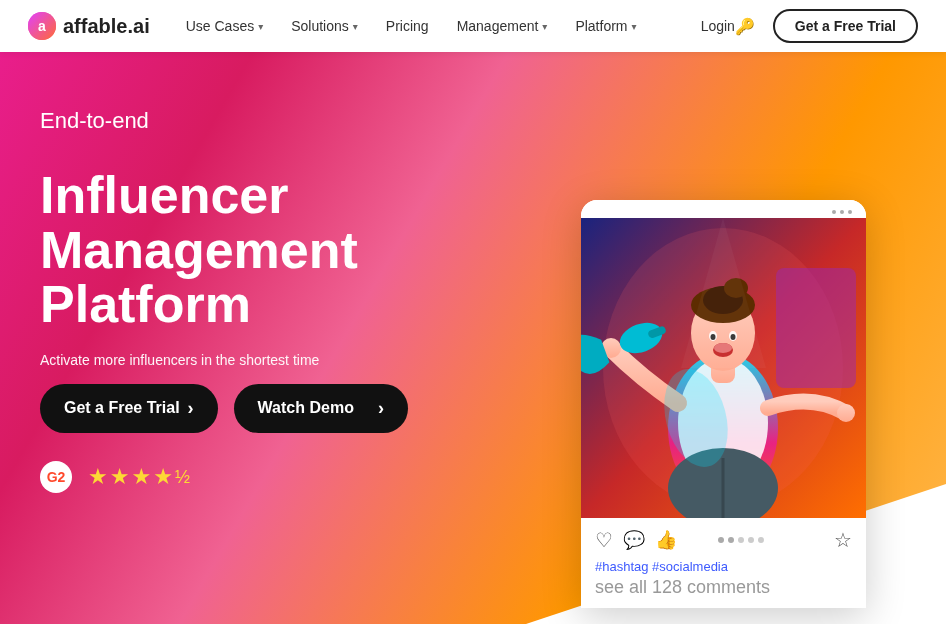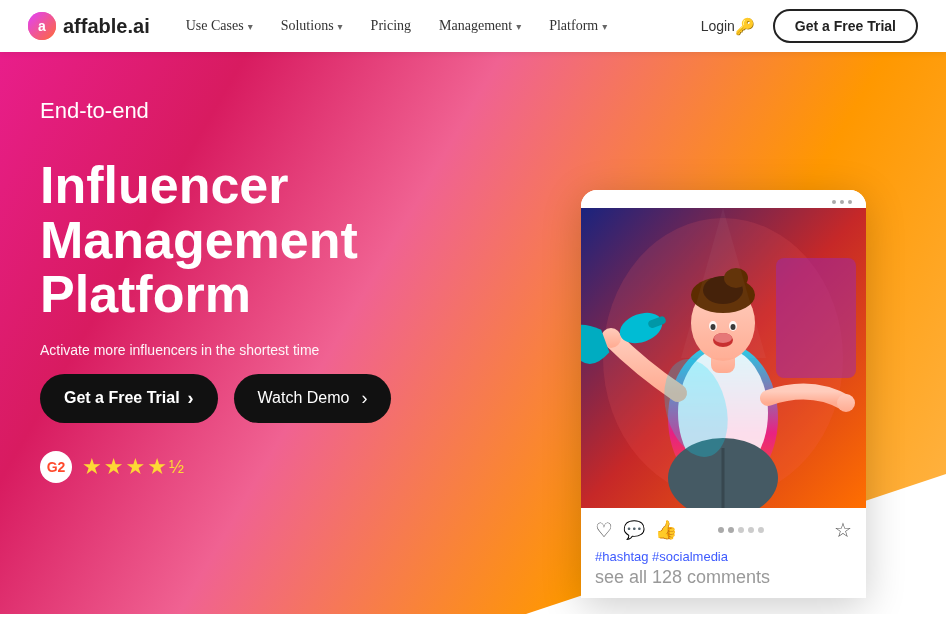--- a/index.html
+++ b/index.html
@@ -42,21 +42,20 @@
       flex: 1;
     }
     .nav-item {
       font-size: 14px;
       color: #333;
       cursor: pointer;
       display: flex;
       align-items: center;
       gap: 4px;
       white-space: nowrap;
-      font-family: Liberation Serif, serif;
     }
     .nav-chevron { font-size: 10px; color: #666; }
     .nav-right {
       display: flex;
       align-items: center;
       gap: 18px;
       flex-shrink: 0;
     }
     .login-btn {
       font-size: 14px;
@@ -75,21 +74,21 @@
       font-size: 14px;
       font-weight: 600;
       color: #222;
       cursor: pointer;
       white-space: nowrap;
     }
 
     
     .hero {
       position: absolute;
-      top: 38px; left: 0; right: 0;
+      top: 48px; left: 0; right: 0;
       height: 576px;
       background: linear-gradient(120deg, #e91e8c 0%, #d81b60 20%, #f06292 40%, #ff9800 70%, #ffb74d 100%);
       overflow: hidden;
     }
 
     
     .hero::after {
       content: '';
       position: absolute;
       bottom: 0; right: 0;
@@ -147,37 +146,37 @@
       gap: 8px;
     }
 
     .btn-secondary {
       background: #111;
       color: #fff;
       border: none;
       border-radius: 28px;
       padding: 14px 24px;
       font-size: 16px;
-      font-weight: 400;
+      font-weight: 700;
       cursor: pointer;
       display: flex;
       align-items: center;
-      gap: 12px;
+      gap: 24px;
       justify-content: flex-end;
     }
 
     .btn-arrow {
       font-size: 18px;
       color: #fff;
     }
 
     .rating-row {
       display: flex;
       align-items: center;
-      gap: 10px;
+      gap: 16px;
     }
     .g2-badge {
       width: 32px; height: 32px;
       background: #fff;
       border-radius: 50%;
       display: flex; align-items: center; justify-content: center;
       font-size: 14px; font-weight: 900; color: #ff492c;
     }
     .stars {
       color: #fdd835;

